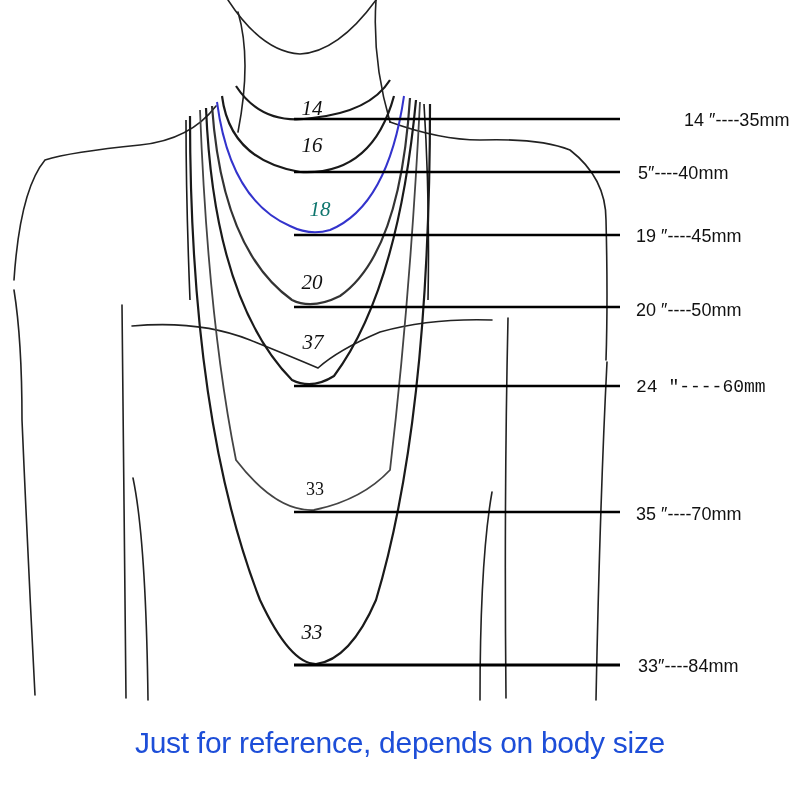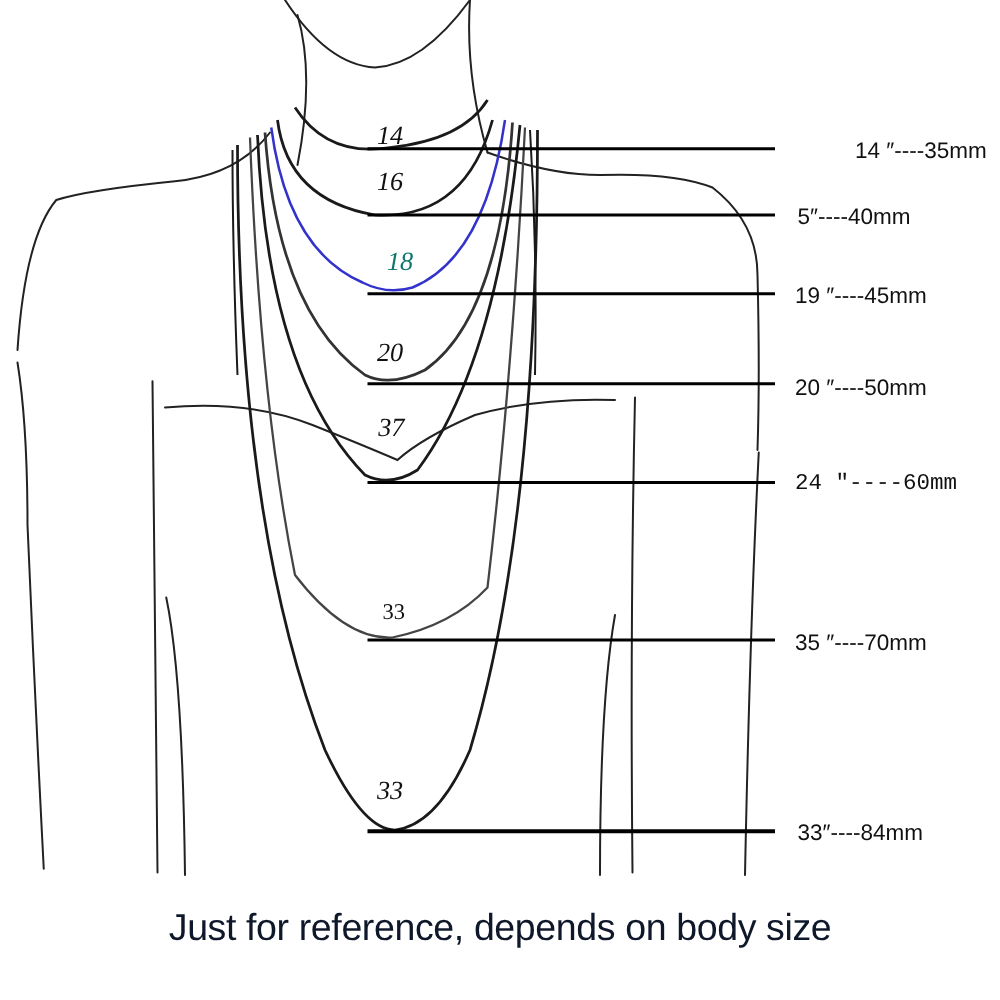--- a/index.html
+++ b/index.html
@@ -23,21 +23,21 @@
       transform: translateX(-50%);
     }
     .chain-num.plain { font-style: normal; font-size: 18px; }
     #caption {
       position: absolute;
       left: 0; width: 760px;
       top: 726px;
       text-align: center;
       font-family: "Liberation Sans", sans-serif;
       font-size: 30px;
-      color: #0f172a;
+      color: #1d4ed8;
       padding-left: 20px;
       letter-spacing: -0.3px;
     }
   </style>
 </head>
 <body>
 
 <svg id="diagram" viewBox="0 0 800 800" xmlns="http://www.w3.org/2000/svg">
   <g fill="none" stroke="#222" stroke-width="1.6" stroke-linecap="round">
 

